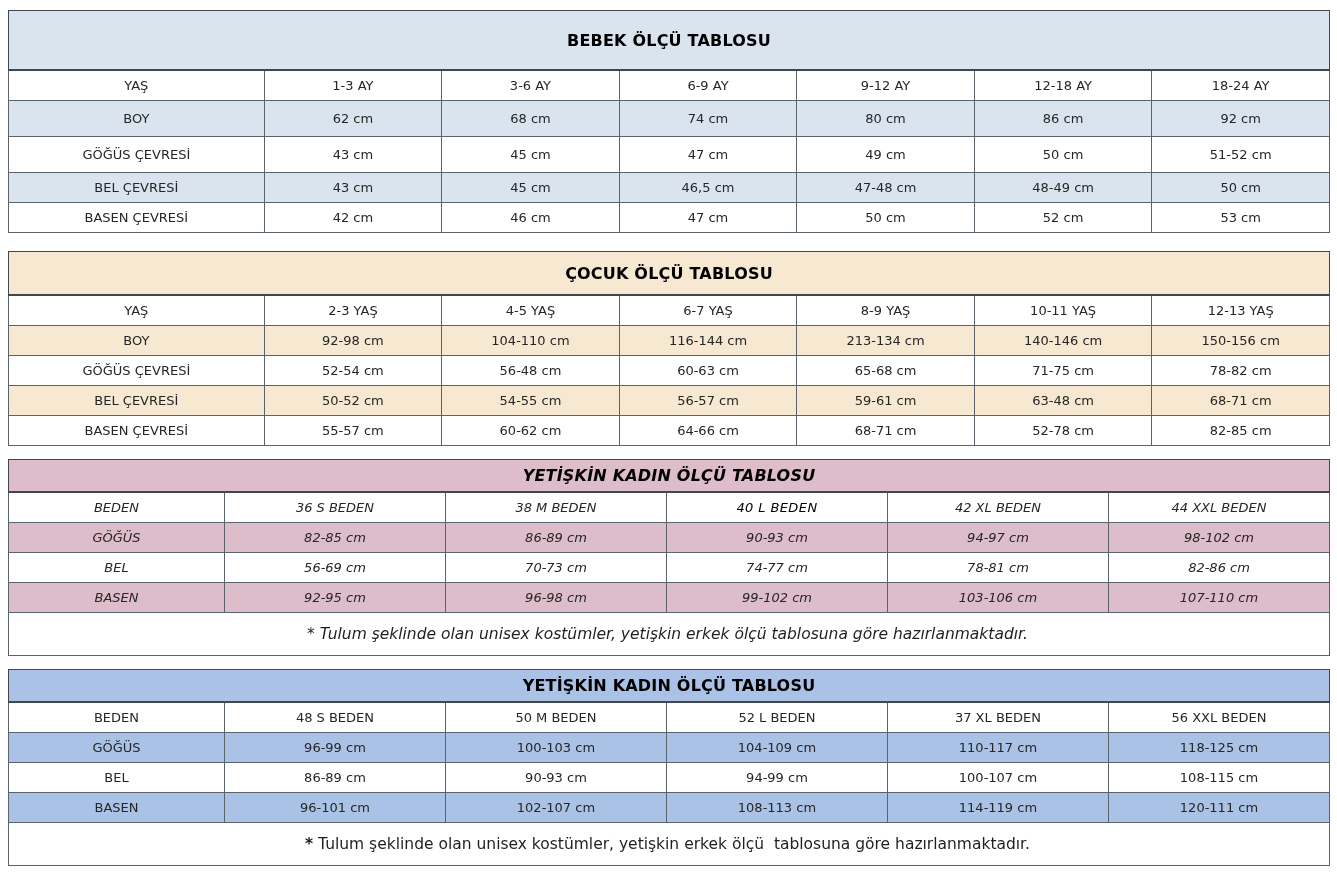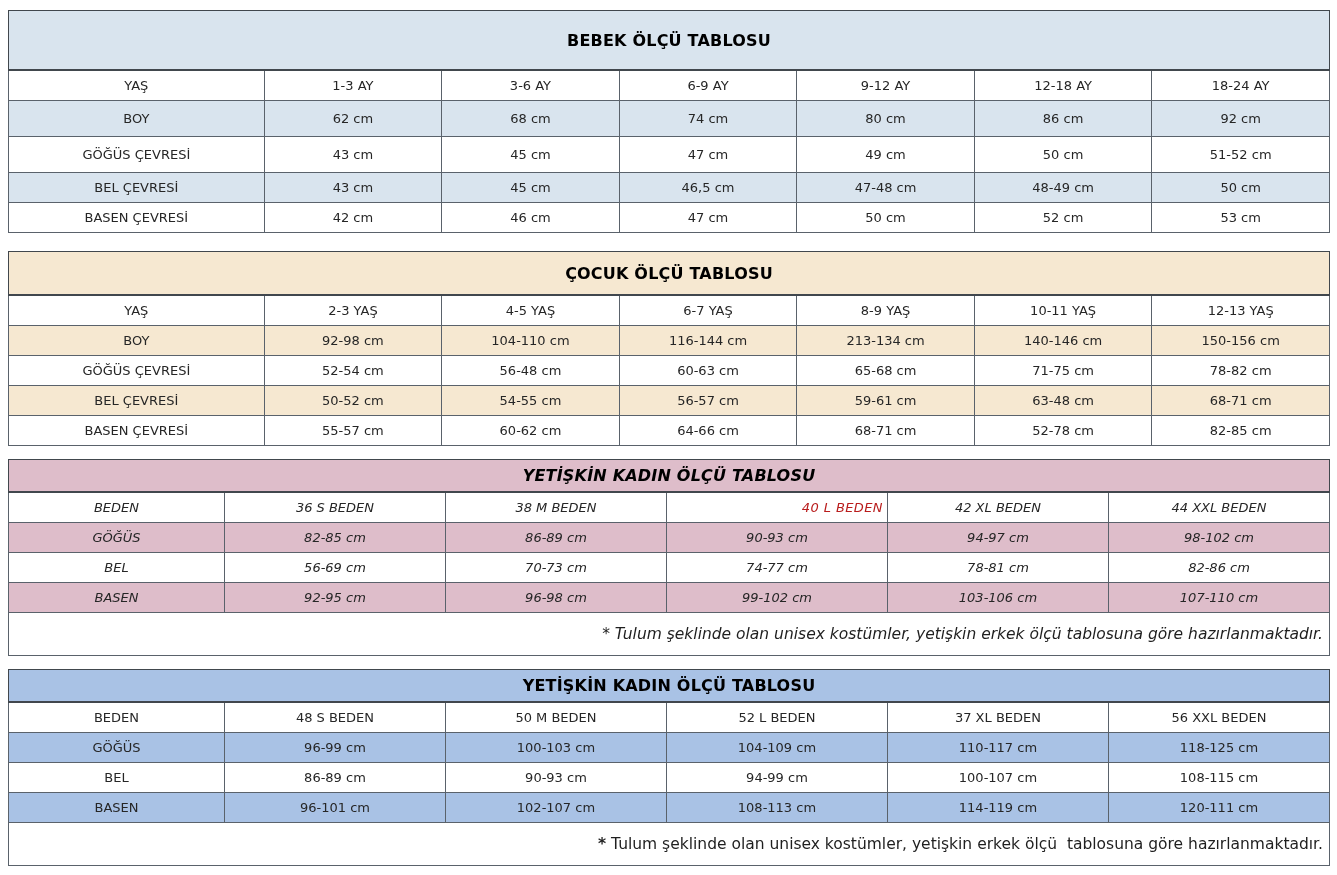--- a/index.html
+++ b/index.html
@@ -57,31 +57,31 @@
   #t-bebek tbody tr:nth-child(3) td { height: 33px; }
 
   
   .cols7 .c-label { width: 19.35%; }
   .cols7 .c-data  { width: 13.44%; }
   .cols6 .c-label { width: 16.35%; }
   .cols6 .c-data  { width: 16.73%; }
 
   tr.footnote-row td {
     background: #ffffff !important;
-    text-align: right;
+    text-align: center;
     font-size: 15.5px;
     color: #1f1f1f;
     height: 38px;
     padding: 2px 6px 2px 3px;
     white-space: pre-wrap;
   }
   .marker-bold { font-weight: bold; }
 
   
-  td.muted { color: #b91c1c; letter-spacing: 0.4px; text-align: right; }
+  td.muted { color: #000000; letter-spacing: 0.4px; }
 </style>
 </head>
 <body>
 
 <div class="page">
 
   <section class="size-table" id="t-bebek" style="--theme: #d9e4ee;">
     <table class="cols7">
       <colgroup>
         <col class="c-label">

